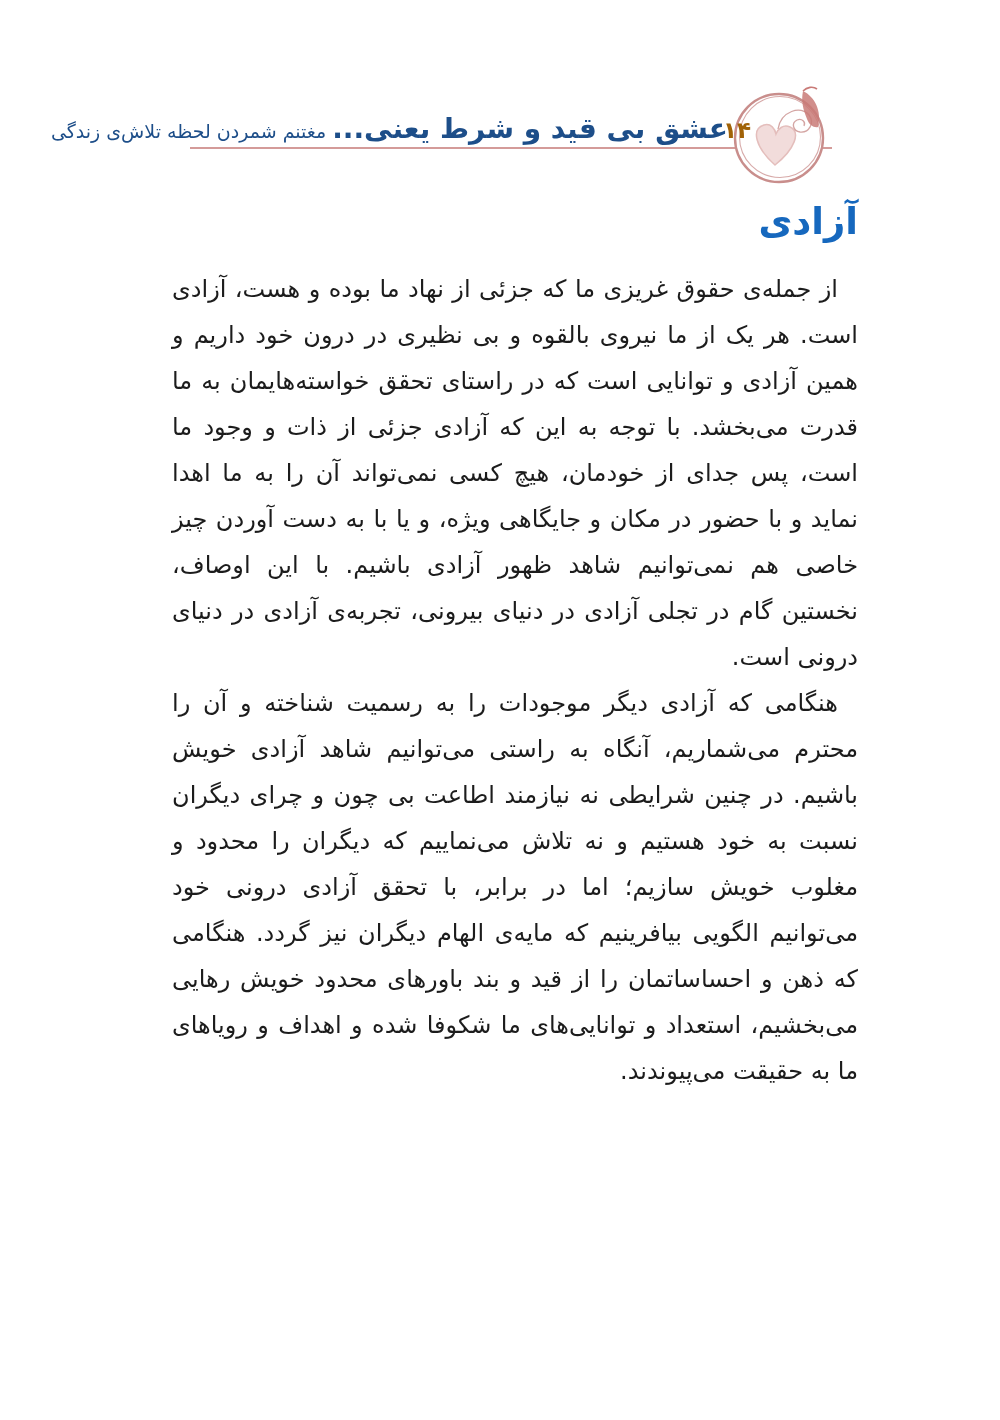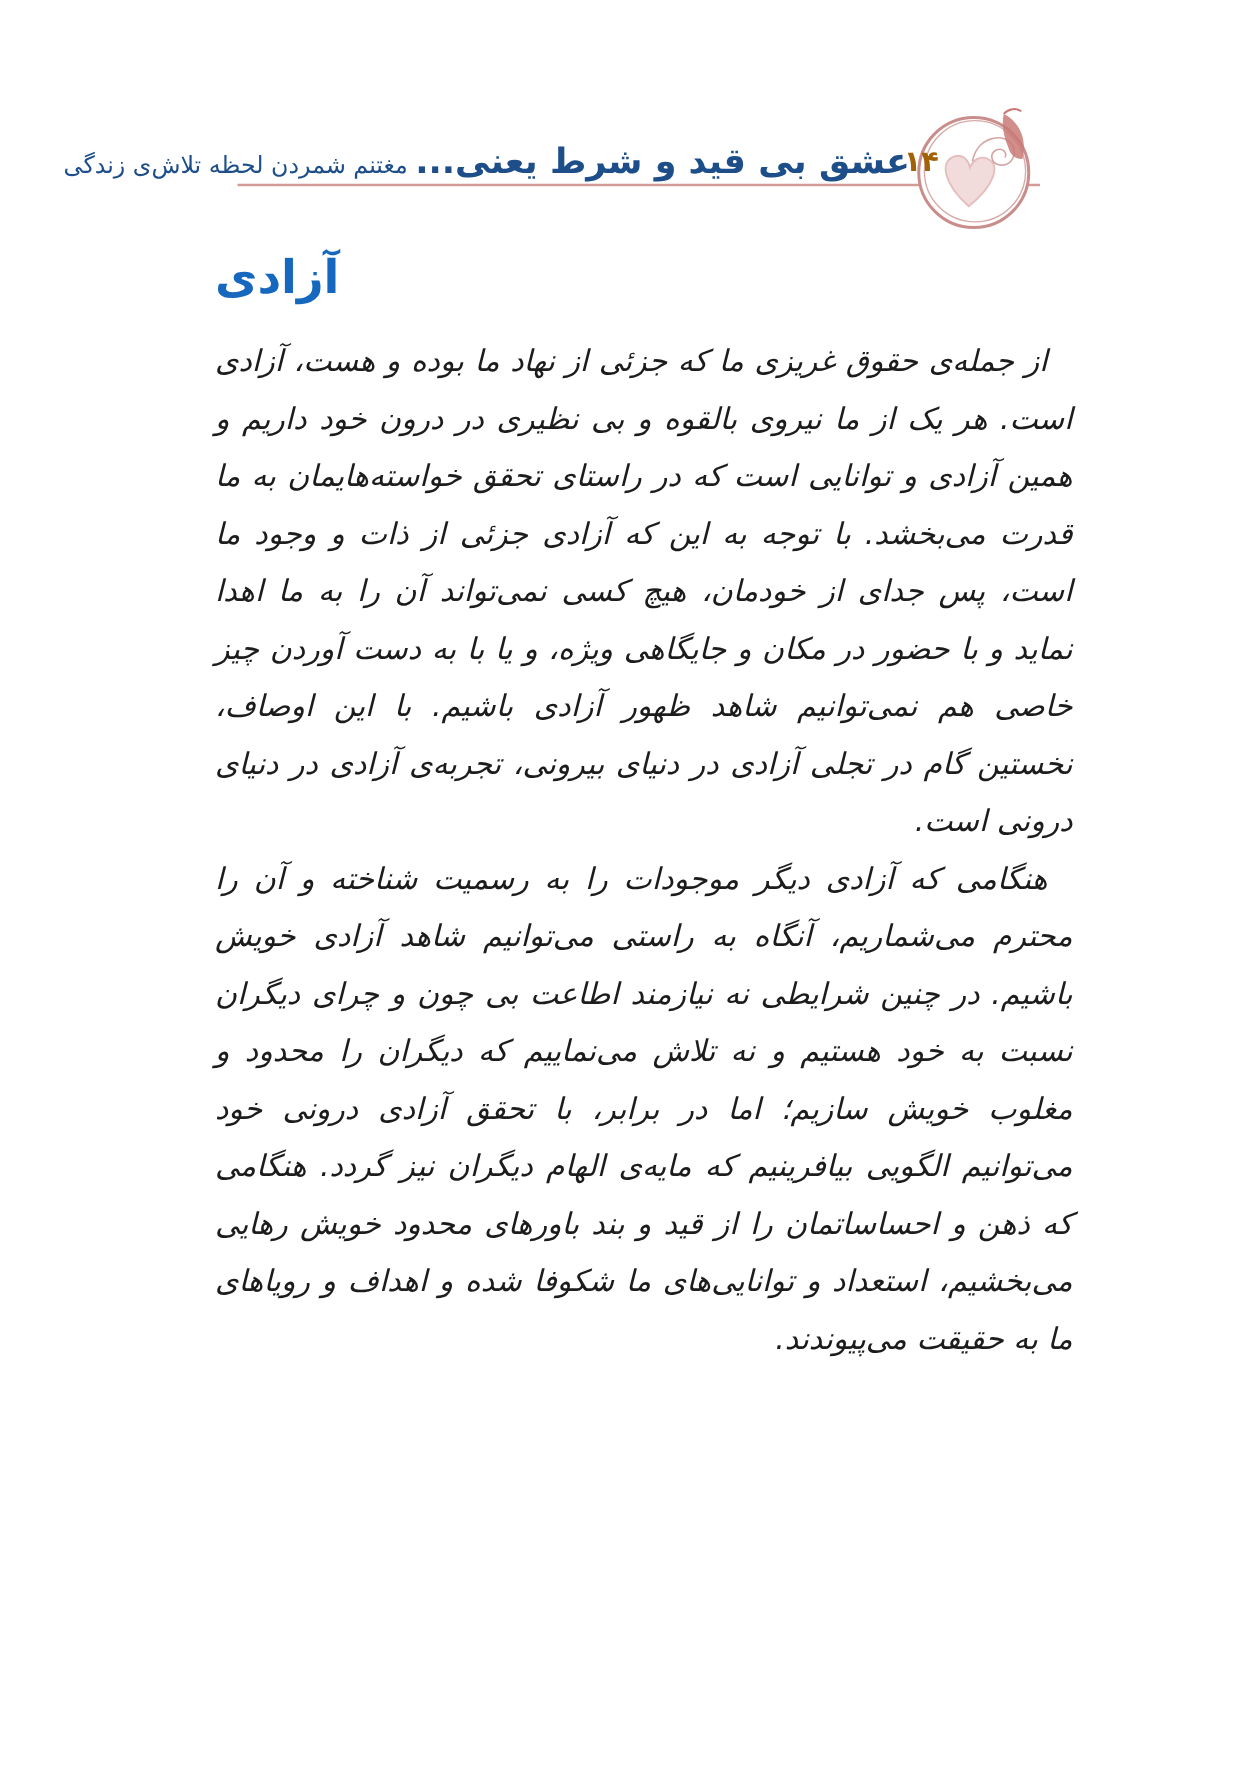--- a/index.html
+++ b/index.html
@@ -62,42 +62,41 @@
     font-weight:bold;
     color:#a16207;
     direction:rtl;
   }
   
   .chapter-title{
     position:absolute;
     top:200px;
     left:172px;
     right:142px;
-    text-align:left;
+    text-align:right;
     direction:rtl;
     font-size:37px;
     font-weight:bold;
     color:var(--title-blue);
   }
   .body-text{
     position:absolute;
     top:266px;
     left:172px;
     right:142px;
     direction:rtl;
     text-align:justify;
     text-justify:inter-word;
     font-size:24px;
     line-height:46px;
     color:var(--body-text);
   }
   .body-text p{
     margin:0;
     text-indent:20px;
-    font-style:italic;
   }
 </style>
 </head>
 <body>
 
 <div class="page">
 
   <div class="header-rule"></div>
 
   <div class="running-head"><span class="bold">عشق بی قید و شرط یعنی...</span>

